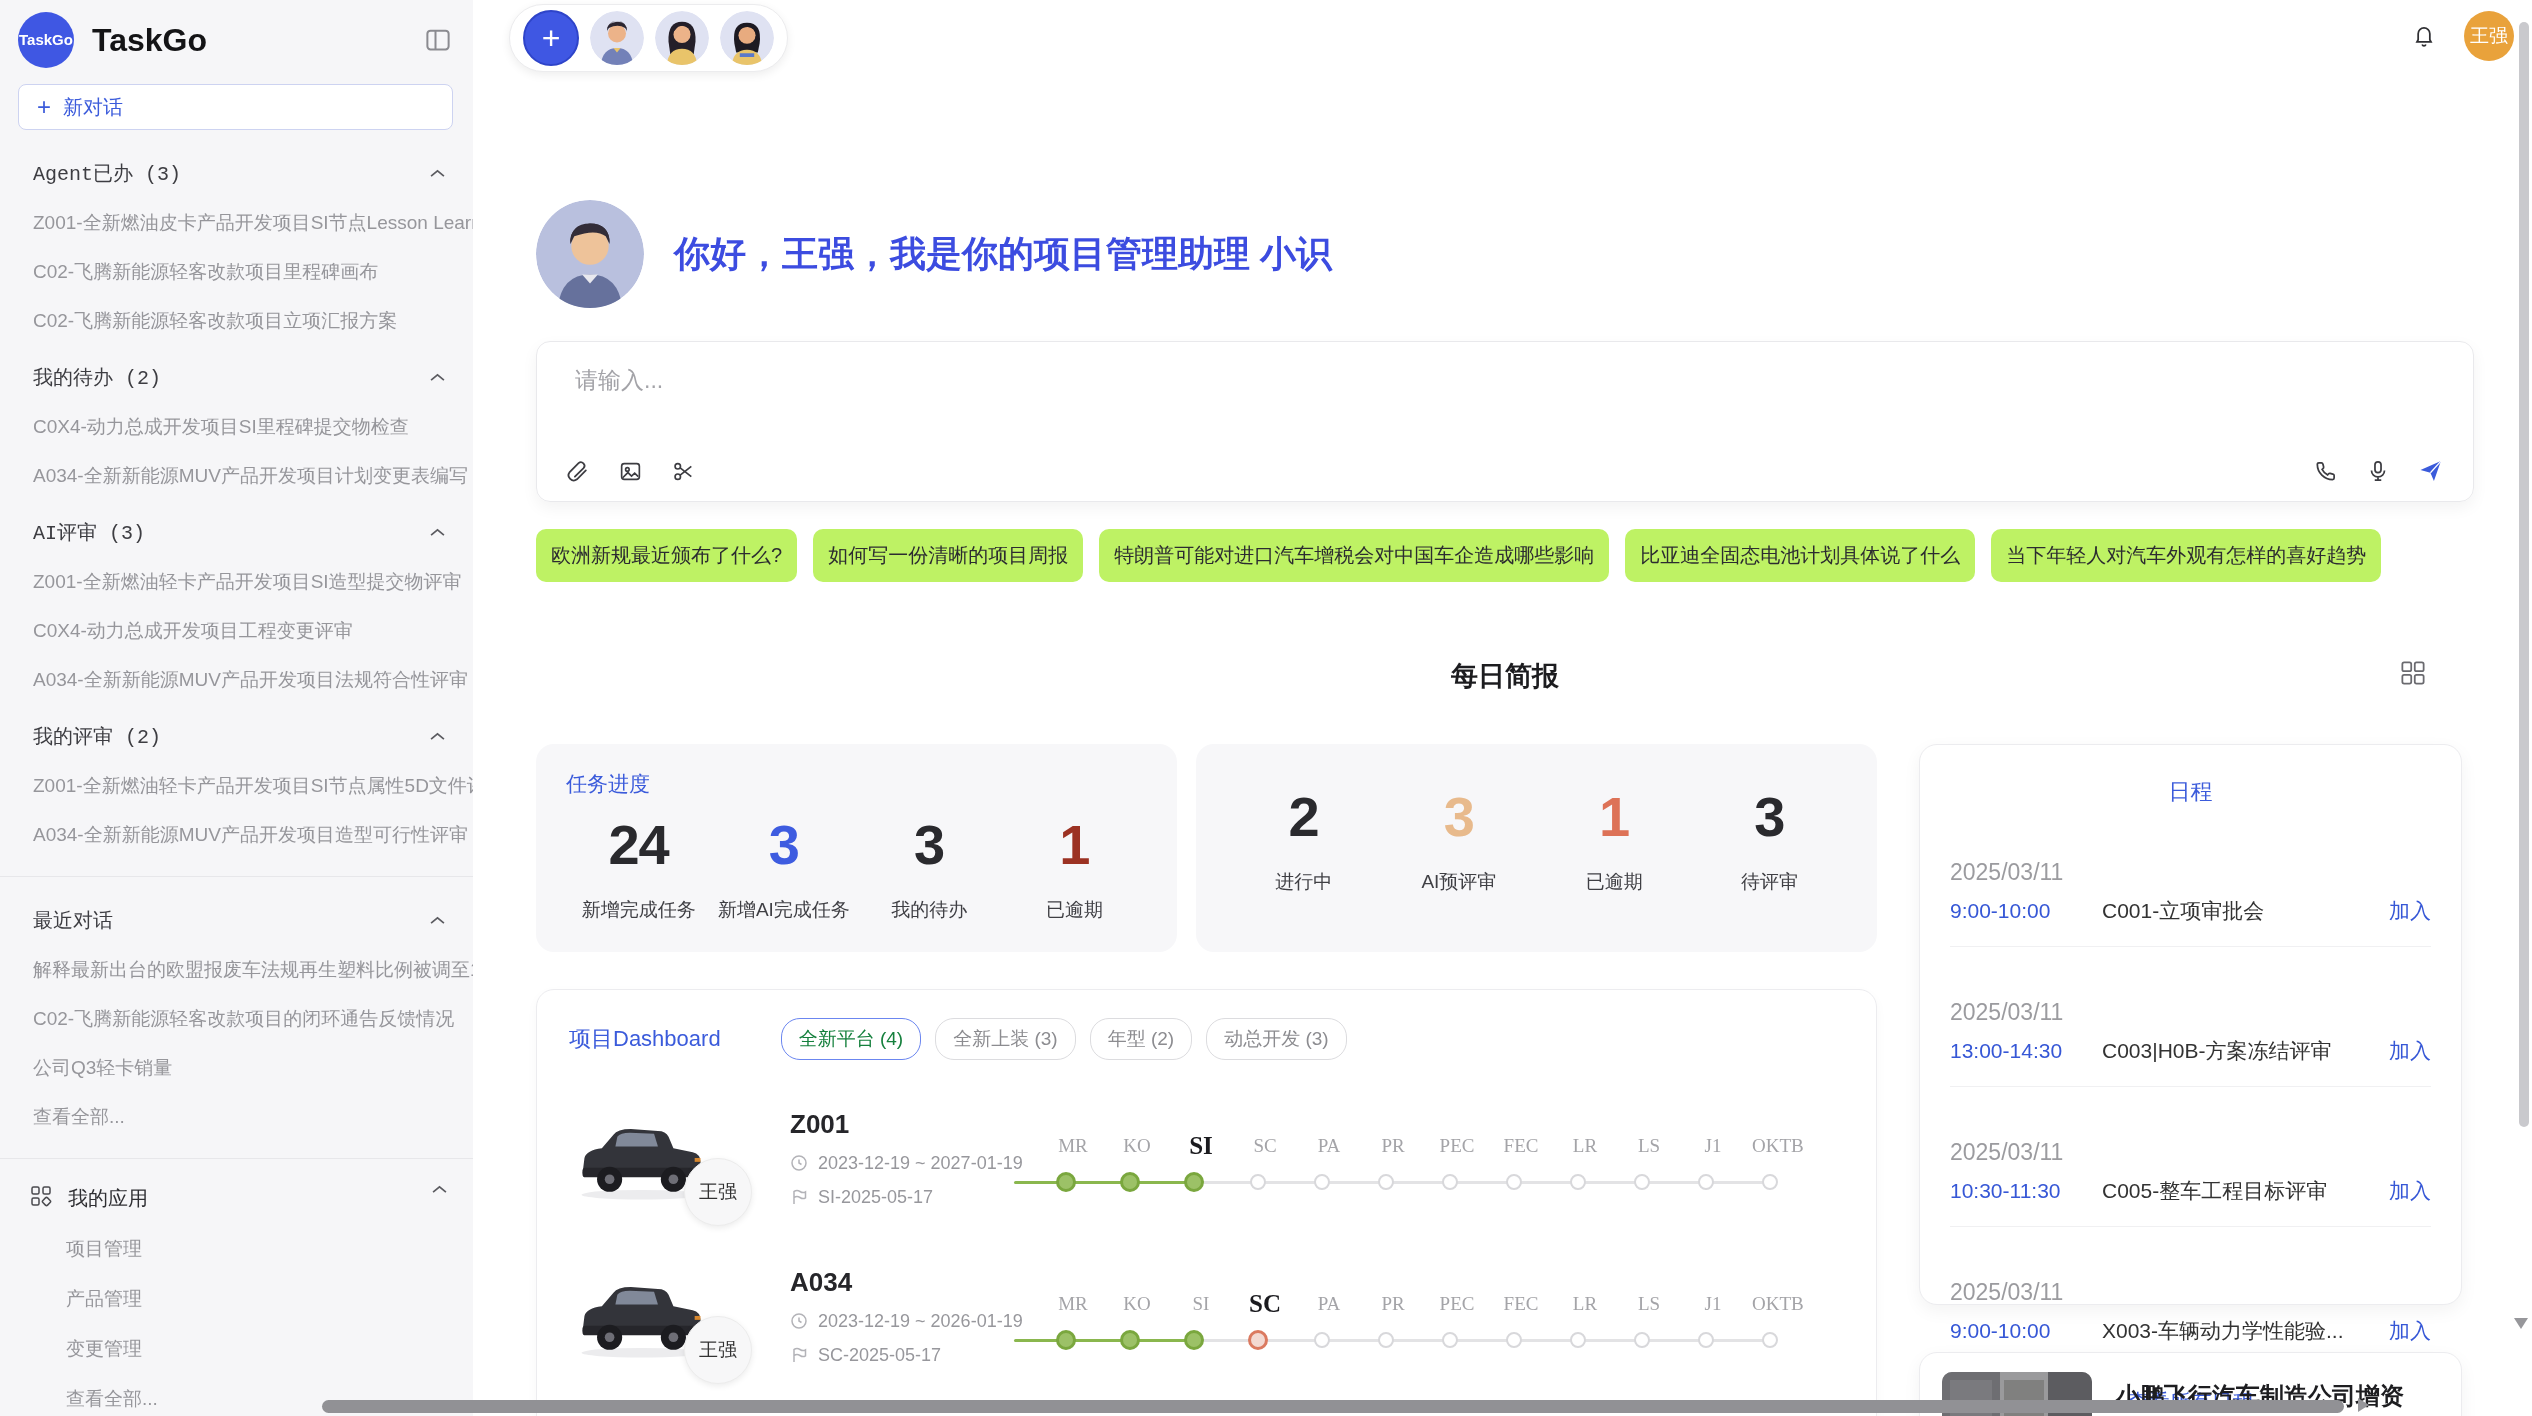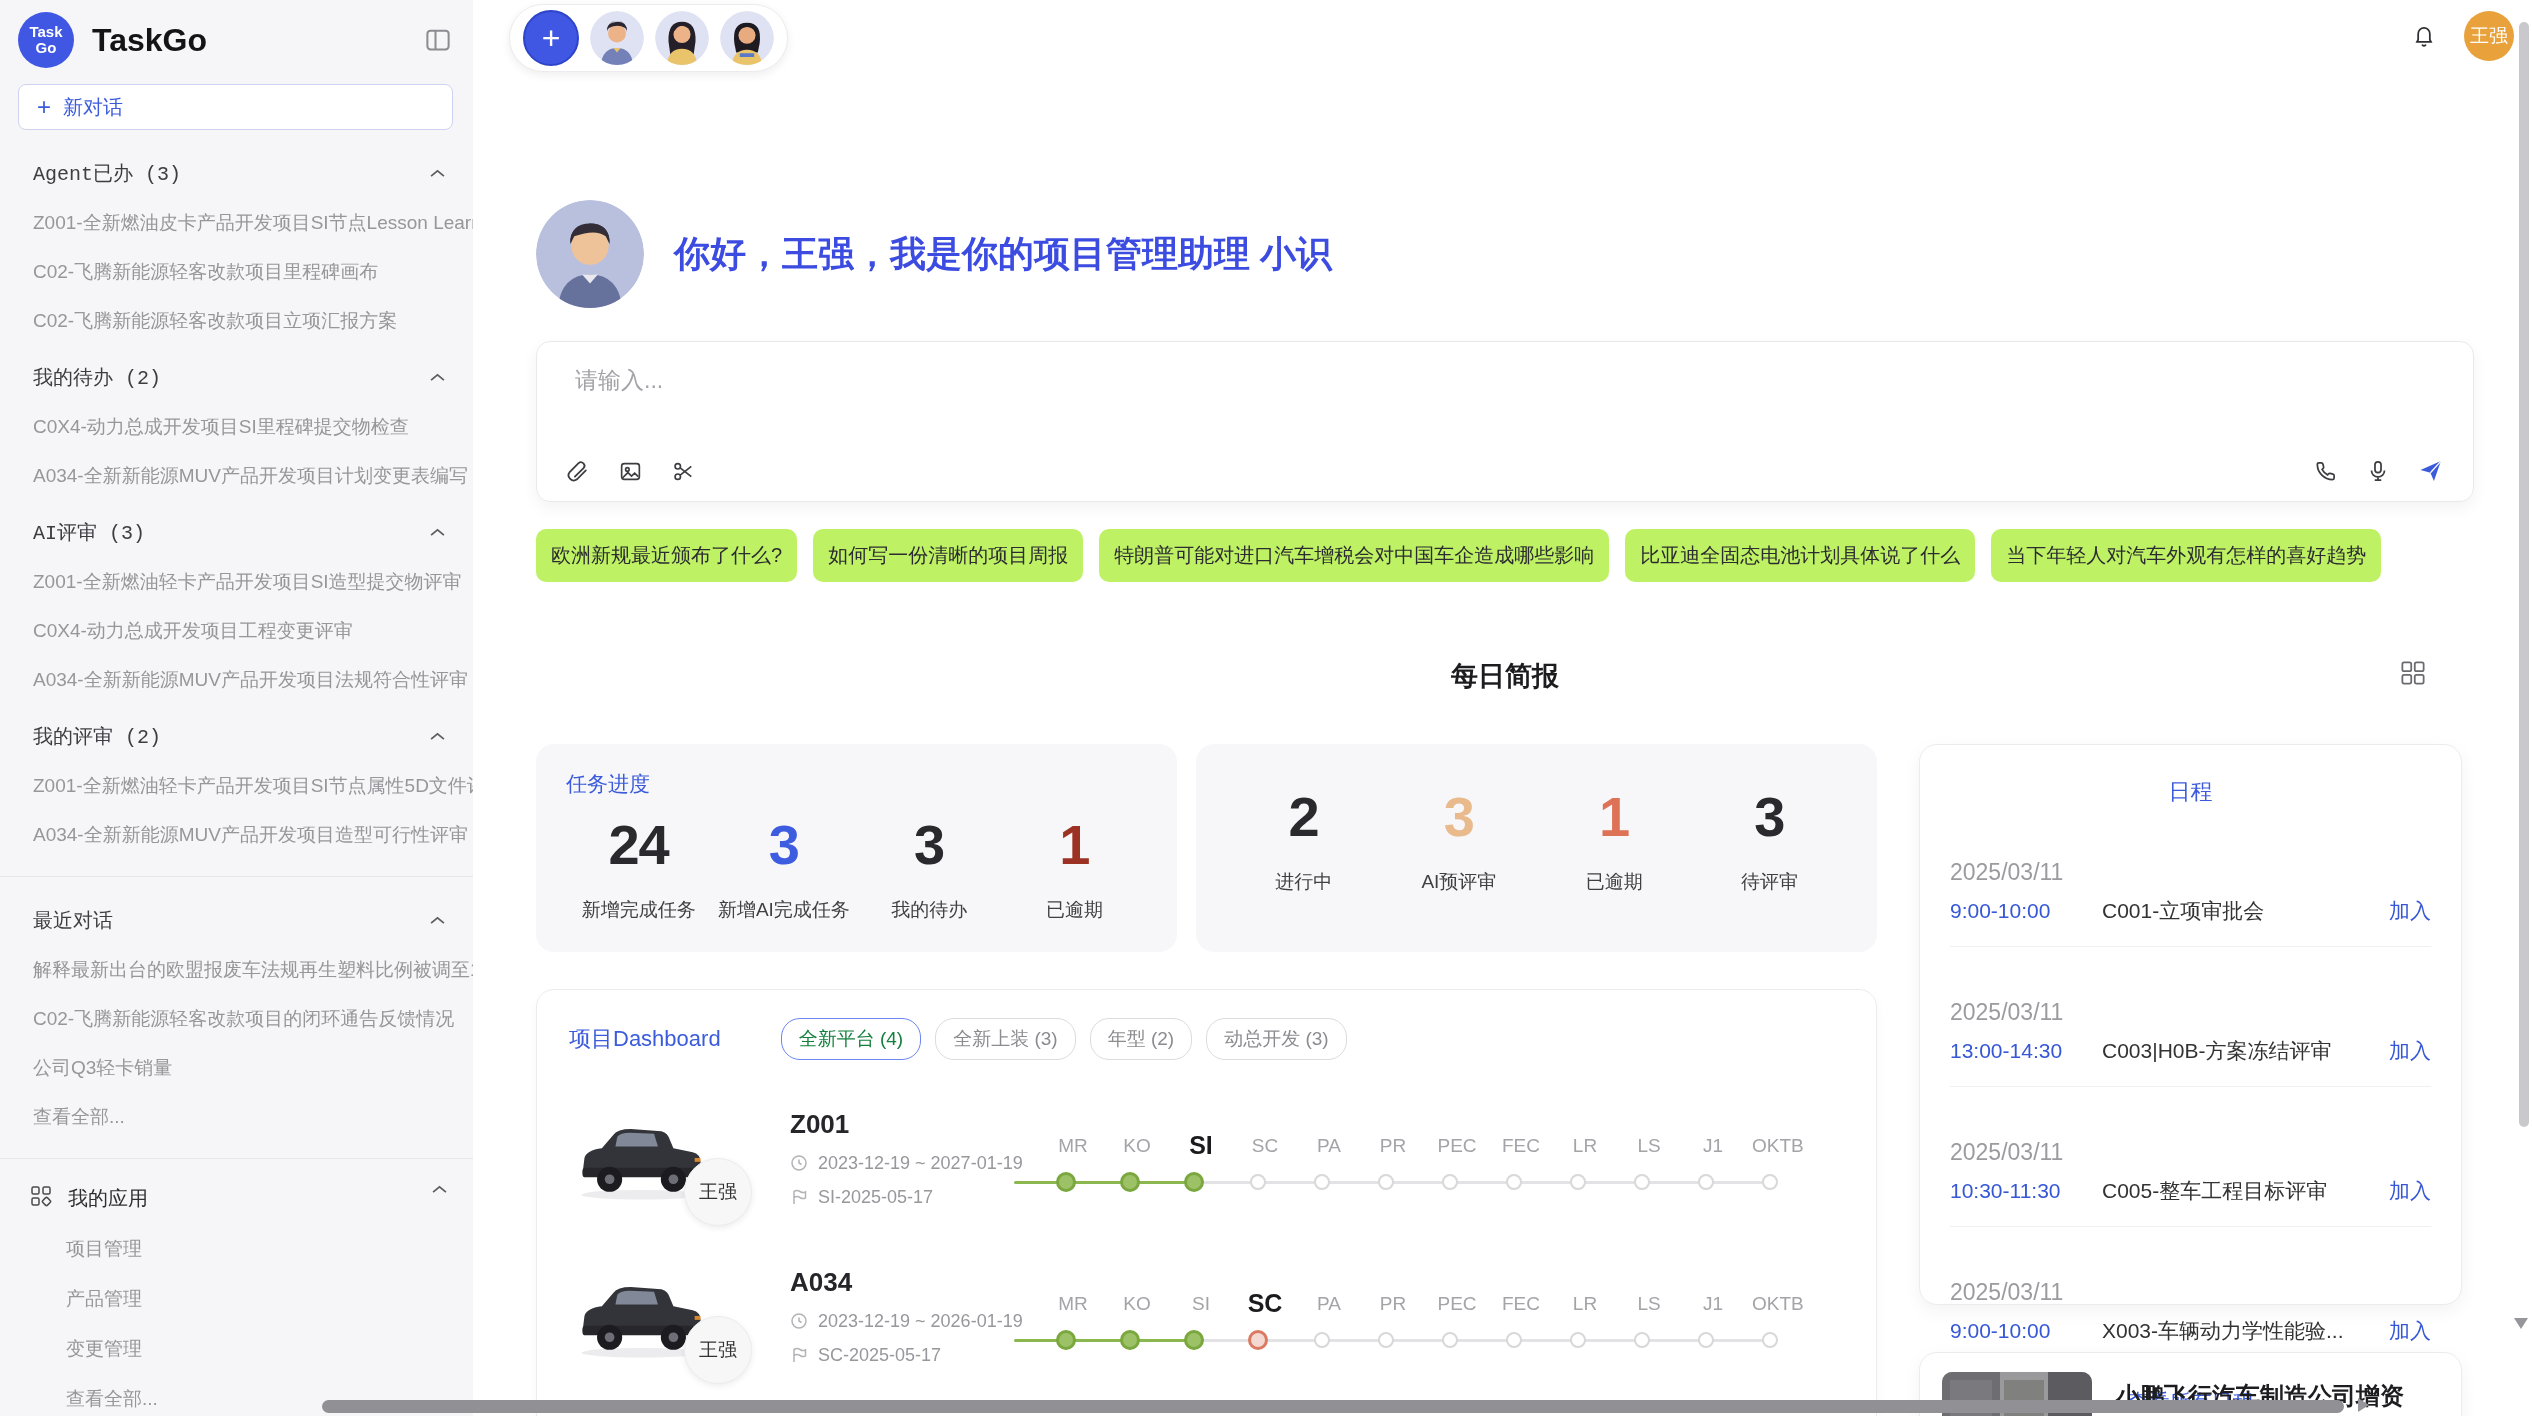--- a/index.html
+++ b/index.html
@@ -3,21 +3,21 @@
 <meta charset="utf-8">
 <style>
   html,body{margin:0;padding:0;}
   body{width:2532px;height:1416px;overflow:hidden;position:relative;background:#fff;
        font-family:"Liberation Sans","DejaVu Sans",sans-serif;color:#2a2a2e;}
   .app{display:flex;width:2532px;height:1416px;}
 
   
   .sidebar{width:473px;flex-shrink:0;background:#f6f6f8;display:flex;flex-direction:column;overflow:hidden;}
   .sb-header{display:flex;align-items:center;padding:12px 20px 0 18px;}
-  .logo{width:56px;height:56px;border-radius:50%;background:#3f57e3;color:#fff;display:flex;flex-direction:column;
+  .logo{width:56px;height:56px;border-radius:50%;background:#3f57e3;color:#fff;display:flex;flex-direction:row;
         align-items:center;justify-content:center;font-size:15px;font-weight:bold;line-height:1.1;flex-shrink:0;}
   .app-title{font-size:32px;font-weight:bold;color:#141416;margin-left:18px;}
   .panel-toggle{margin-left:auto;width:30px;height:30px;cursor:pointer;}
   .new-chat{margin:16px 20px 0 18px;height:46px;border:1px solid #cdd3f1;border-radius:8px;background:#fff;
             color:#3b5bdb;font-size:20px;display:flex;align-items:center;justify-content:flex-start;gap:12px;
             padding:0 18px;cursor:pointer;font-family:inherit;}
   .new-chat .plus{font-size:24px;line-height:1;}
   .sb-scroll{flex:1;overflow:hidden;padding-bottom:10px;}
   .sb-section-head{display:flex;align-items:center;padding:30px 28px 0 33px;}
   .sb-section-head .lbl{font-size:20px;color:#3d3d42;font-family:Liberation Mono, monospace;}
@@ -98,21 +98,21 @@
                display:flex;align-items:center;justify-content:center;font-size:19px;color:#333;}
   .p-info{margin-left:76px;width:238px;flex-shrink:0;}
   .p-code{font-size:26px;font-weight:bold;color:#26262a;}
   .p-meta{margin-top:13px;display:flex;align-items:center;gap:10px;font-size:18px;color:#97979c;}
   .ms-strip{flex:1;position:relative;height:90px;margin-left:6px;}
   .ms-line{position:absolute;height:3px;bottom:19px;border-radius:2px;}
   .ms-line.green{left:-20px;width:180px;background:#8ab74e;}
   .ms-line.grey{left:160px;width:576px;background:#e3e3e5;}
   .ms-cols{position:absolute;inset:0;display:flex;}
   .ms-col{width:64px;position:relative;height:90px;}
-  .ms-label{position:absolute;bottom:46px;left:14px;right:0;text-align:center;font-size:19px;color:#a4a4a8;}
+  .ms-label{position:absolute;bottom:46px;left:14px;right:0;text-align:center;font-size:19px;color:#a4a4a8;font-family:Liberation Serif, serif;}
   .ms-label.current{font-size:25px;font-weight:bold;color:#1b1b1f;bottom:43px;}
   .ms-dot{position:absolute;left:50%;transform:translateX(-50%);bottom:12px;border-radius:50%;box-sizing:border-box;}
   .ms-dot.done{width:20px;height:20px;background:#9cc167;border:3px solid #7aa73e;bottom:11px;}
   .ms-dot.pending{width:16px;height:16px;background:#fff;border:2px solid #d8d8db;bottom:13px;}
   .ms-dot.overdue{width:20px;height:20px;background:#f3d9d2;border:3px solid #db7a60;bottom:11px;}
 
   .sched-card{height:561px;border:1px solid #ececef;border-radius:18px;box-shadow:0 6px 18px rgba(0,0,0,.05);
               padding:26px 30px;box-sizing:border-box;background:#fff;}
   .sched-title{text-align:center;font-size:22px;color:#3b5bdb;margin-top:6px;}
   .s-item{padding:17px 0 21px;border-bottom:1px solid #f0f0f2;}

